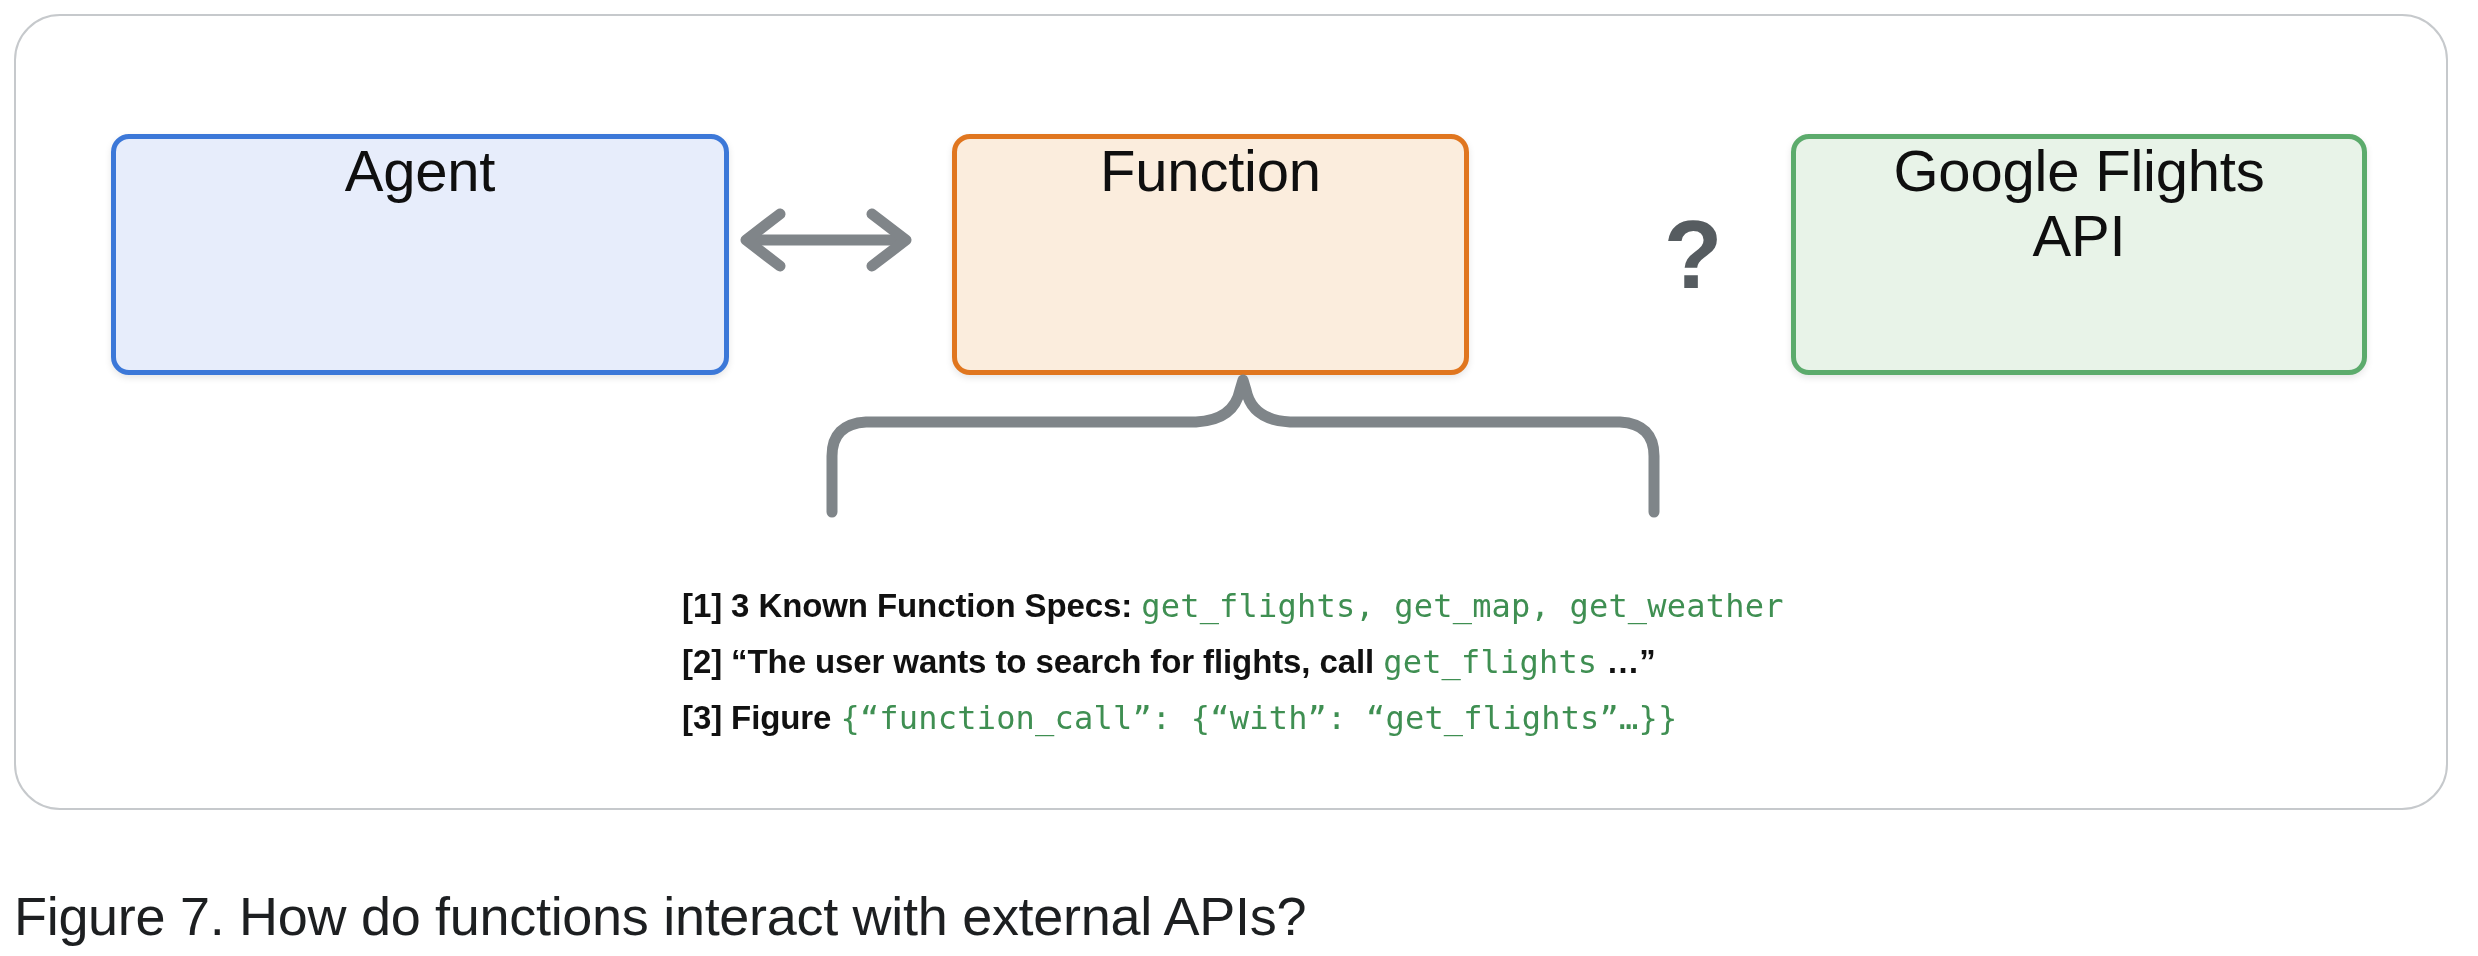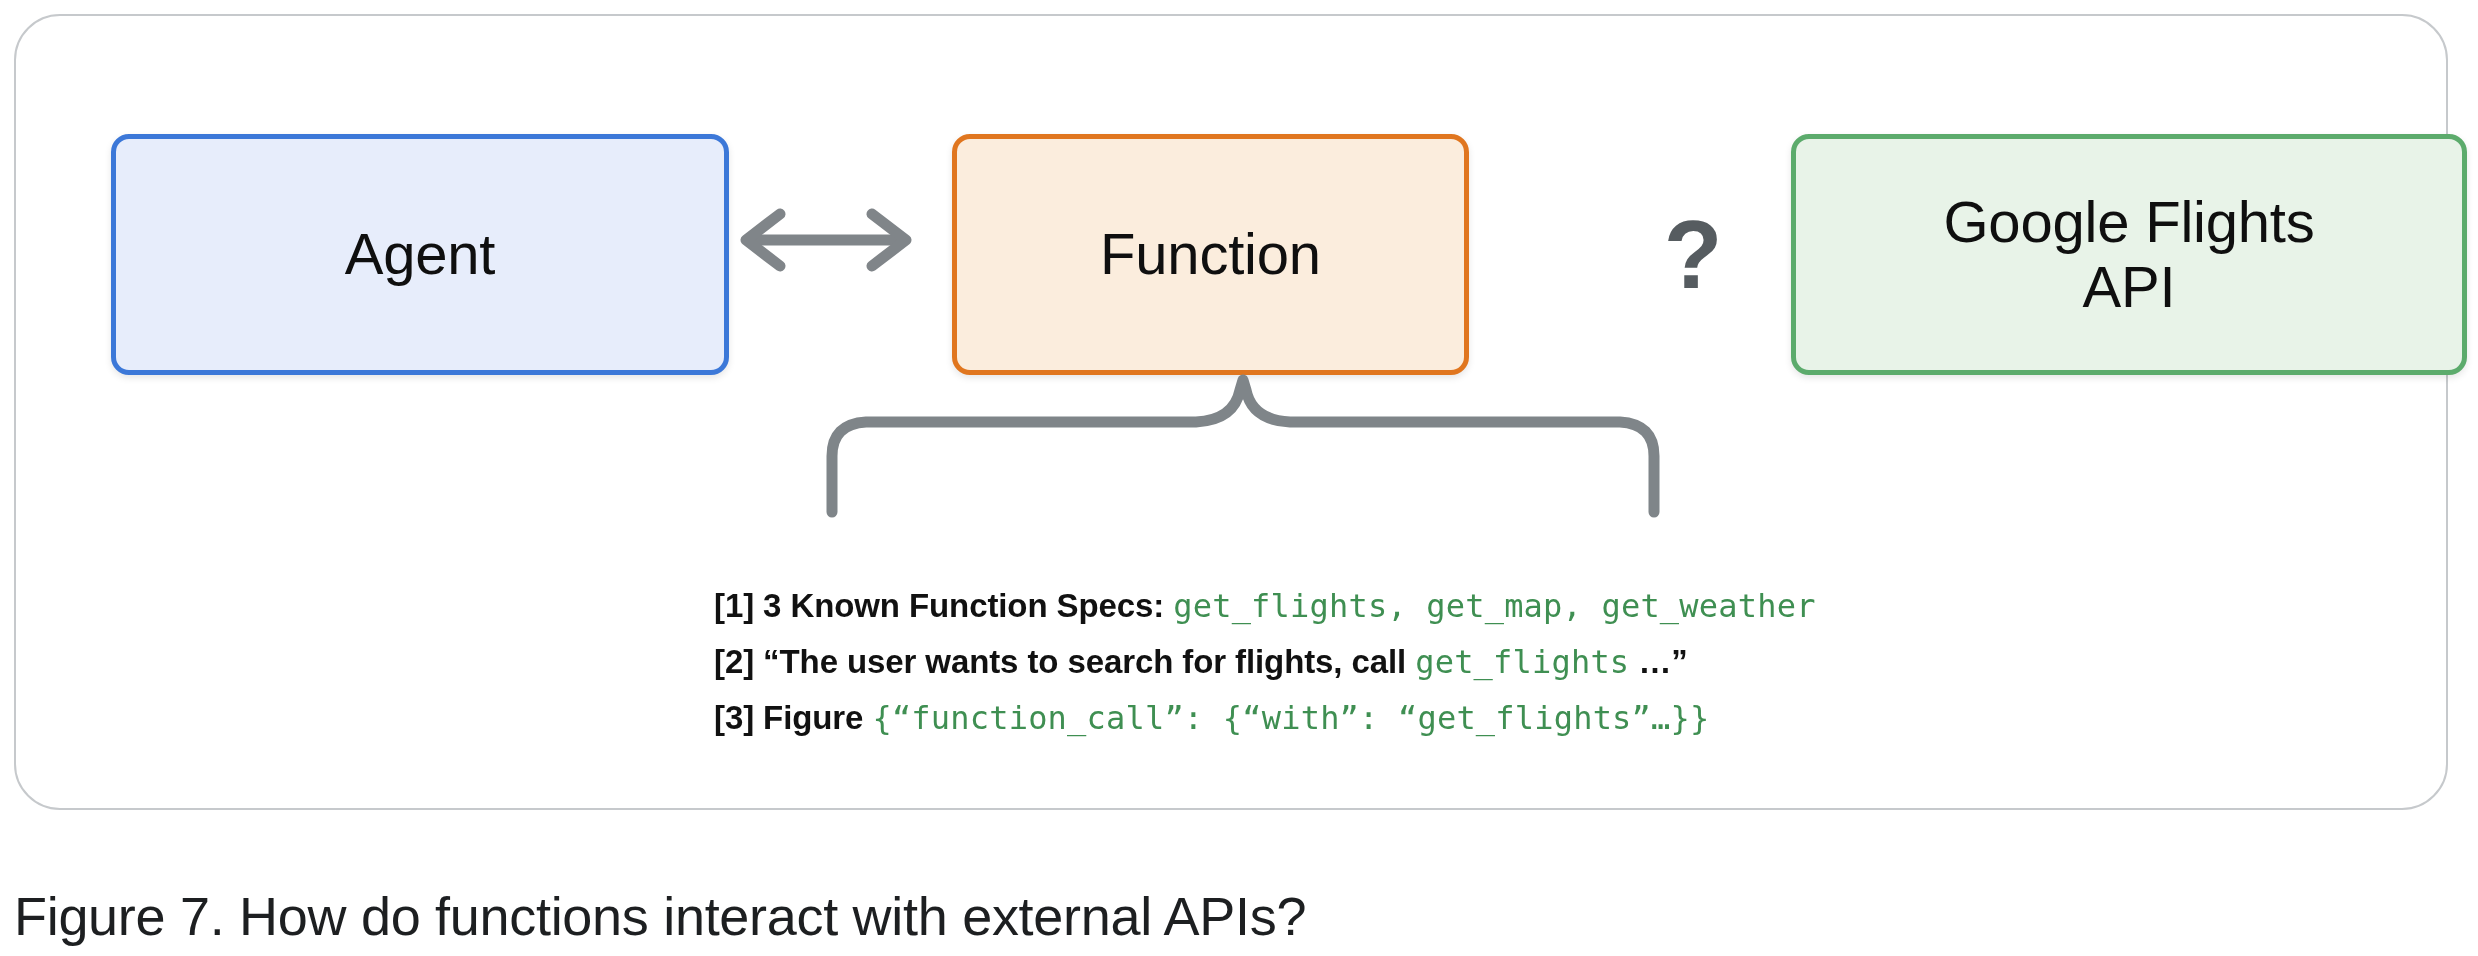--- a/index.html
+++ b/index.html
@@ -27,21 +27,21 @@
     border-radius: 46px;
     background: #ffffff;
   }
 
   
   .node-box {
     position: absolute;
     box-sizing: border-box;
     border-radius: 18px;
     display: flex;
-    align-items: center;
+    align-items: flex-start;
     justify-content: center;
     text-align: center;
     color: #0f0f0f;
     font-size: 58px;
     font-weight: 400;
     line-height: 1.12;
     letter-spacing: -0.2px;
     box-shadow: 0 3px 7px rgba(0,0,0,0.10);
   }
 
@@ -59,21 +59,21 @@
     top: 118px;
     width: 517px;
     height: 241px;
     border: 5px solid #e0761f;
     background: #fbeddd;
   }
 
   #google-flights-api-box {
     left: 1775px;
     top: 118px;
-    width: 676px;
+    width: 576px;
     height: 241px;
     border: 5px solid #5cab6c;
     background: #e8f3e8;
   }
   #google-flights-api-box .box-label { white-space: pre-line; }
 
   
   #question-mark {
     position: absolute;
     left: 1612px;
@@ -95,21 +95,21 @@
     left: 0;
     top: 0;
     width: 2478px;
     height: 956px;
     pointer-events: none;
   }
 
   
   #spec-lines {
     position: absolute;
-    left: 698px;
+    left: 666px;
     top: 562px;
     width: 1700px;
   }
   .spec-line {
     font-size: 33px;
     line-height: 56px;
     color: #111111;
     white-space: nowrap;
     font-weight: 600;
     letter-spacing: -0.1px;

